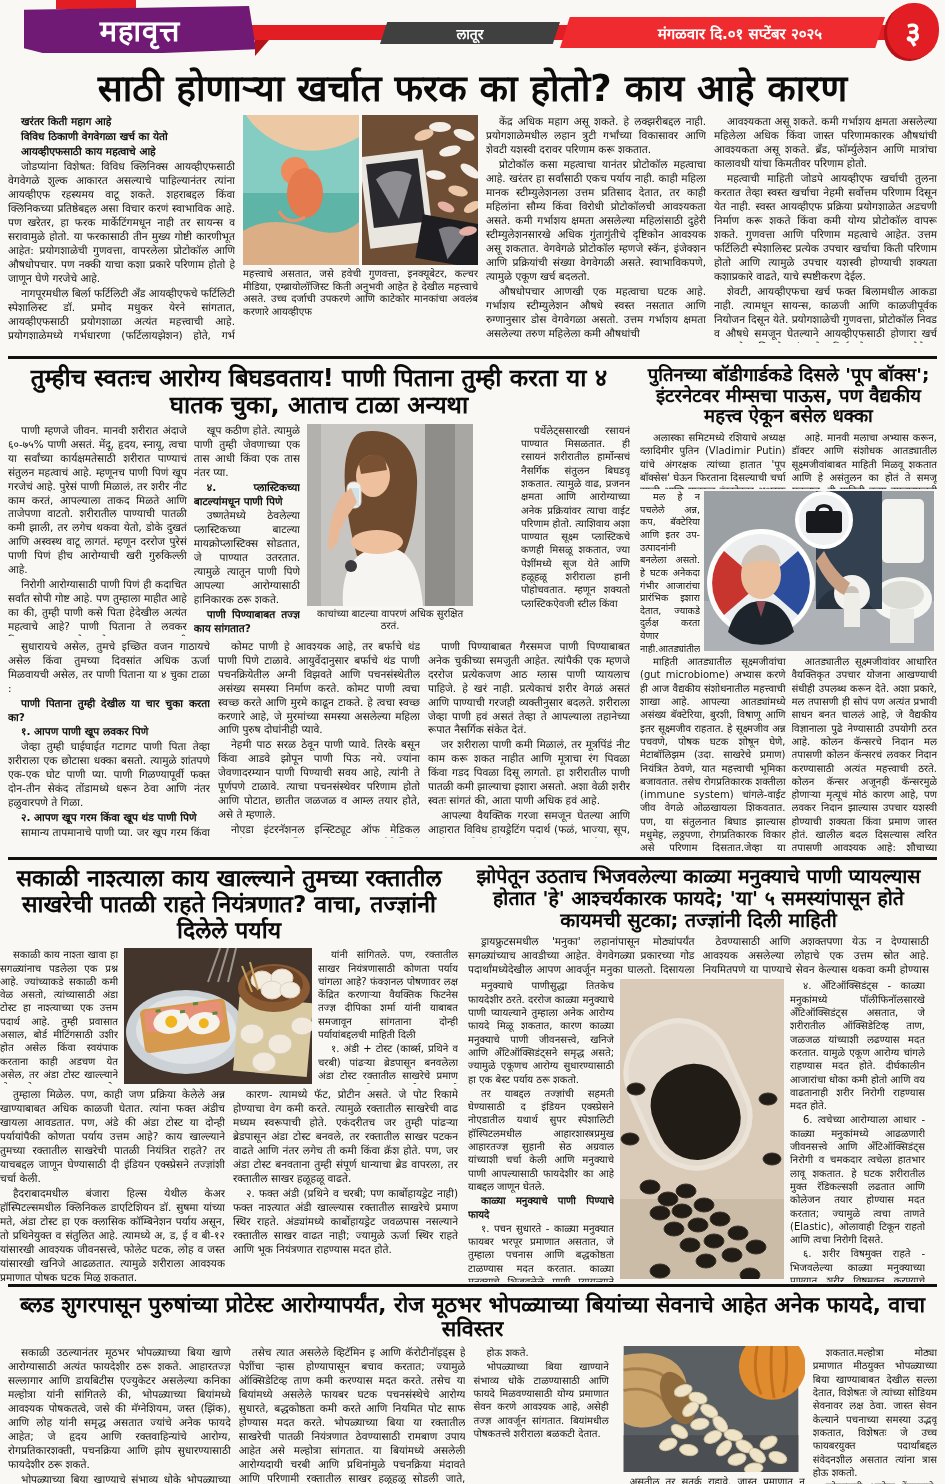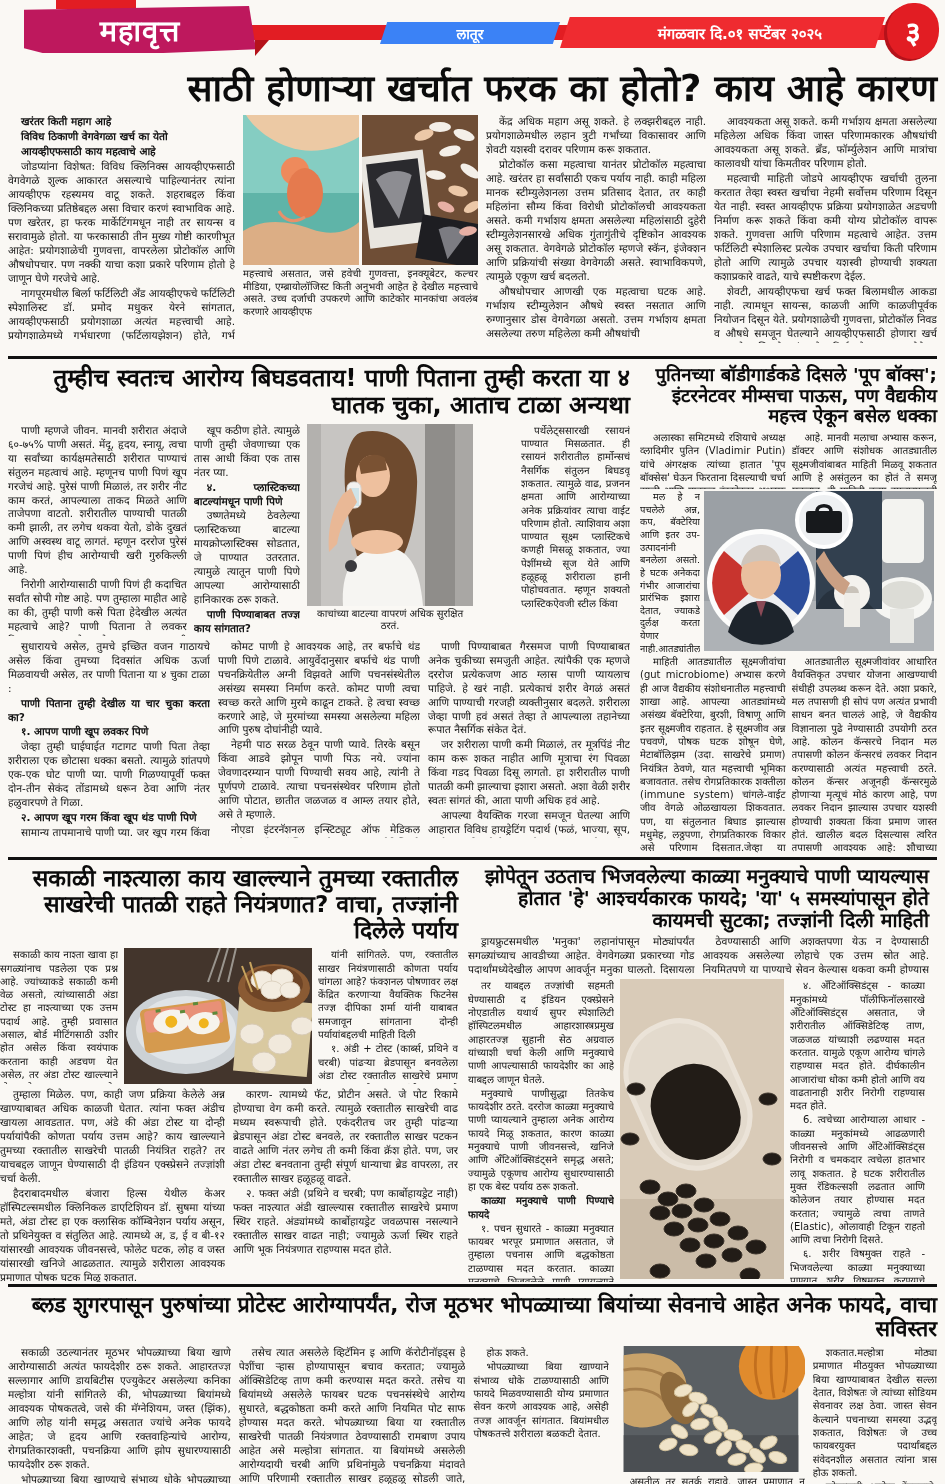--- a/index.html
+++ b/index.html
@@ -7,41 +7,41 @@
        font-family:"DejaVu Sans",sans-serif;}
   .page{width:945px;height:1484px;position:relative;padding:0;box-sizing:border-box;}
 
   
   .mast{position:relative;height:66px;}
   .mast-tab{position:absolute;left:56px;top:0;width:80px;height:9px;background:#e21d23;}
   .mast-strip{position:absolute;left:140px;right:38px;top:25px;height:15px;background:#e21d23;
               clip-path:polygon(0 0,100% 0,98% 100%,2% 100%);}
   .mast-strip2{position:absolute;left:560px;right:60px;top:17px;height:31px;background:#ef2b30;
               clip-path:polygon(3% 0,100% 0,97% 100%,0 100%);}
-  .mast-title{position:absolute;left:24px;top:6px;width:232px;height:47px;background:#be185d;
+  .mast-title{position:absolute;left:24px;top:6px;width:232px;height:47px;background:#701a75;
               clip-path:polygon(0 8%,97% 0,100% 92%,60% 100%,8% 100%,0 90%);
               display:flex;align-items:center;justify-content:center;}
   .mast-title span{color:#fff;font-size:29px;font-weight:bold;letter-spacing:1px;}
   .mast-tail{position:absolute;left:255px;top:40px;width:0;height:0;
              border-left:14px solid #b5121a;border-bottom:16px solid transparent;}
-  .mast-edition{position:absolute;left:380px;top:22px;width:180px;height:22px;background:#3b82f6;
+  .mast-edition{position:absolute;left:380px;top:22px;width:180px;height:22px;background:#404040;
                 clip-path:polygon(4% 0,100% 0,96% 100%,0 100%);
                 display:flex;align-items:center;justify-content:center;}
   .mast-edition span{color:#fff;font-size:14px;font-weight:bold;}
   .mast-date{position:absolute;left:590px;top:19px;width:300px;height:27px;
              display:flex;align-items:center;justify-content:center;}
   .mast-date span{color:#fff;font-size:15px;font-weight:bold;}
   .mast-page{position:absolute;right:6px;top:3px;width:52px;height:56px;background:#e21d23;
              border-radius:50% 45% 50% 48%;box-shadow:-3px 2px 0 #b5121a;
              display:flex;align-items:center;justify-content:center;}
   .mast-page span{color:#fff;font-size:30px;font-weight:bold;}
 
   
   .rule{height:3px;background:#111;margin:2px 8px;}
-  .headline{font-weight:bold;text-align:right;color:#0b0b0b;line-height:1.12;}
+  .headline{font-weight:bold;text-align:center;color:#0b0b0b;line-height:1.12;}
   .bt{font-size:10.5px;line-height:1.33;text-align:justify;overflow:hidden;}
   .bt p{margin:0 0 1px 0;text-indent:13px;}
   .bt p.ph{font-weight:bold;text-indent:13px;}
   .cap{font-size:10px;text-align:center;line-height:1.25;}
   .photo{display:block;}
 
   
   .a1{padding:2px 8px 0 8px;height:288px;box-sizing:border-box;overflow:hidden;}
   .a1 .headline{font-size:37px;margin:0 0 6px 0;}
   .a1row{display:flex;gap:8px;height:228px;}
@@ -369,22 +369,22 @@
       <div class="a5intro">
         <div class="bt">
             <p>ड्रायफ्रुटसमधील 'मनुका' लहानांपासून मोठ्यांपर्यंत सगळ्यांच्याच आवडीच्या आहेत. वेगवेगळ्या प्रकारच्या गोड पदार्थांमध्येदेखील आपण आवर्जून मनुका घालतो. दिसायला छोटा, पण शरीरासाठी भरपूर लाभदायक</p>
           </div>
         <div class="bt">
             <p>ठेवण्यासाठी आणि अशक्तपणा येऊ न देण्यासाठी आवश्यक असलेल्या लोहाचे एक उत्तम स्रोत आहे. नियमितपणे या पाण्याचे सेवन केल्यास थकवा कमी होण्यास मदत होते; ज्यामुळे हिमोग्लोबिनची पातळी कमी</p>
           </div>
       </div>
       <div class="a5mid">
         <div class="bt a5c1" style="font-size:10px;">
+            <p>मनुक्याचे पाणीसुद्धा तितकेच फायदेशीर ठरते. दररोज काळ्या मनुक्याचे पाणी प्यायल्याने तुम्हाला अनेक आरोग्य फायदे मिळू शकतात, कारण काळ्या मनुक्याचे पाणी जीवनसत्त्वे, खनिजे आणि अँटिऑक्सिडंट्सने समृद्ध असते; ज्यामुळे एकूणच आरोग्य सुधारण्यासाठी हा एक बेस्ट पर्याय ठरू शकतो.</p>
             <p>तर याबद्दल तज्ज्ञांची सहमती घेण्यासाठी द इंडियन एक्स्प्रेसने नोएडातील यथार्थ सुपर स्पेशालिटी हॉस्पिटलमधील आहारशास्त्रप्रमुख आहारतज्ज्ञ सुहानी सेठ अग्रवाल यांच्याशी चर्चा केली आणि मनुक्याचे पाणी आपल्यासाठी फायदेशीर का आहे याबद्दल जाणून घेतले.</p>
-            <p>मनुक्याचे पाणीसुद्धा तितकेच फायदेशीर ठरते. दररोज काळ्या मनुक्याचे पाणी प्यायल्याने तुम्हाला अनेक आरोग्य फायदे मिळू शकतात, कारण काळ्या मनुक्याचे पाणी जीवनसत्त्वे, खनिजे आणि अँटिऑक्सिडंट्सने समृद्ध असते; ज्यामुळे एकूणच आरोग्य सुधारण्यासाठी हा एक बेस्ट पर्याय ठरू शकतो.</p>
             <p class="ph">काळ्या मनुक्याचे पाणी पिण्याचे फायदे</p>
             <p>१. पचन सुधारते - काळ्या मनुक्यात फायबर भरपूर प्रमाणात असतात, जे तुम्हाला पचनास आणि बद्धकोष्ठता टाळण्यास मदत करतात. काळ्या मनुक्याचे भिजवलेले पाणी प्यायल्याने शरीरात फायबर चांगले शोषले जातात; ज्यामुळे पोट साफ होण्यास मदत होते आणि पचनसंस्थासुद्धा हेल्दी राहते.</p>
           </div>
         <div class="a5imgcol">
           <svg class="photo" width="164" height="300" viewBox="0 0 164 300">
             <rect width="164" height="300" fill="#d9cbb8"></rect>
               <rect y="220" width="164" height="80" fill="#cbbca8"></rect>
             <g transform="rotate(-24 70 120)">
               <rect x="18" y="40" width="104" height="150" rx="50" fill="#eae5dc" opacity="0.6" stroke="#f7f4ee" stroke-width="5"></rect>
               <rect x="28" y="86" width="84" height="96" rx="40" fill="#221c17"></rect>

